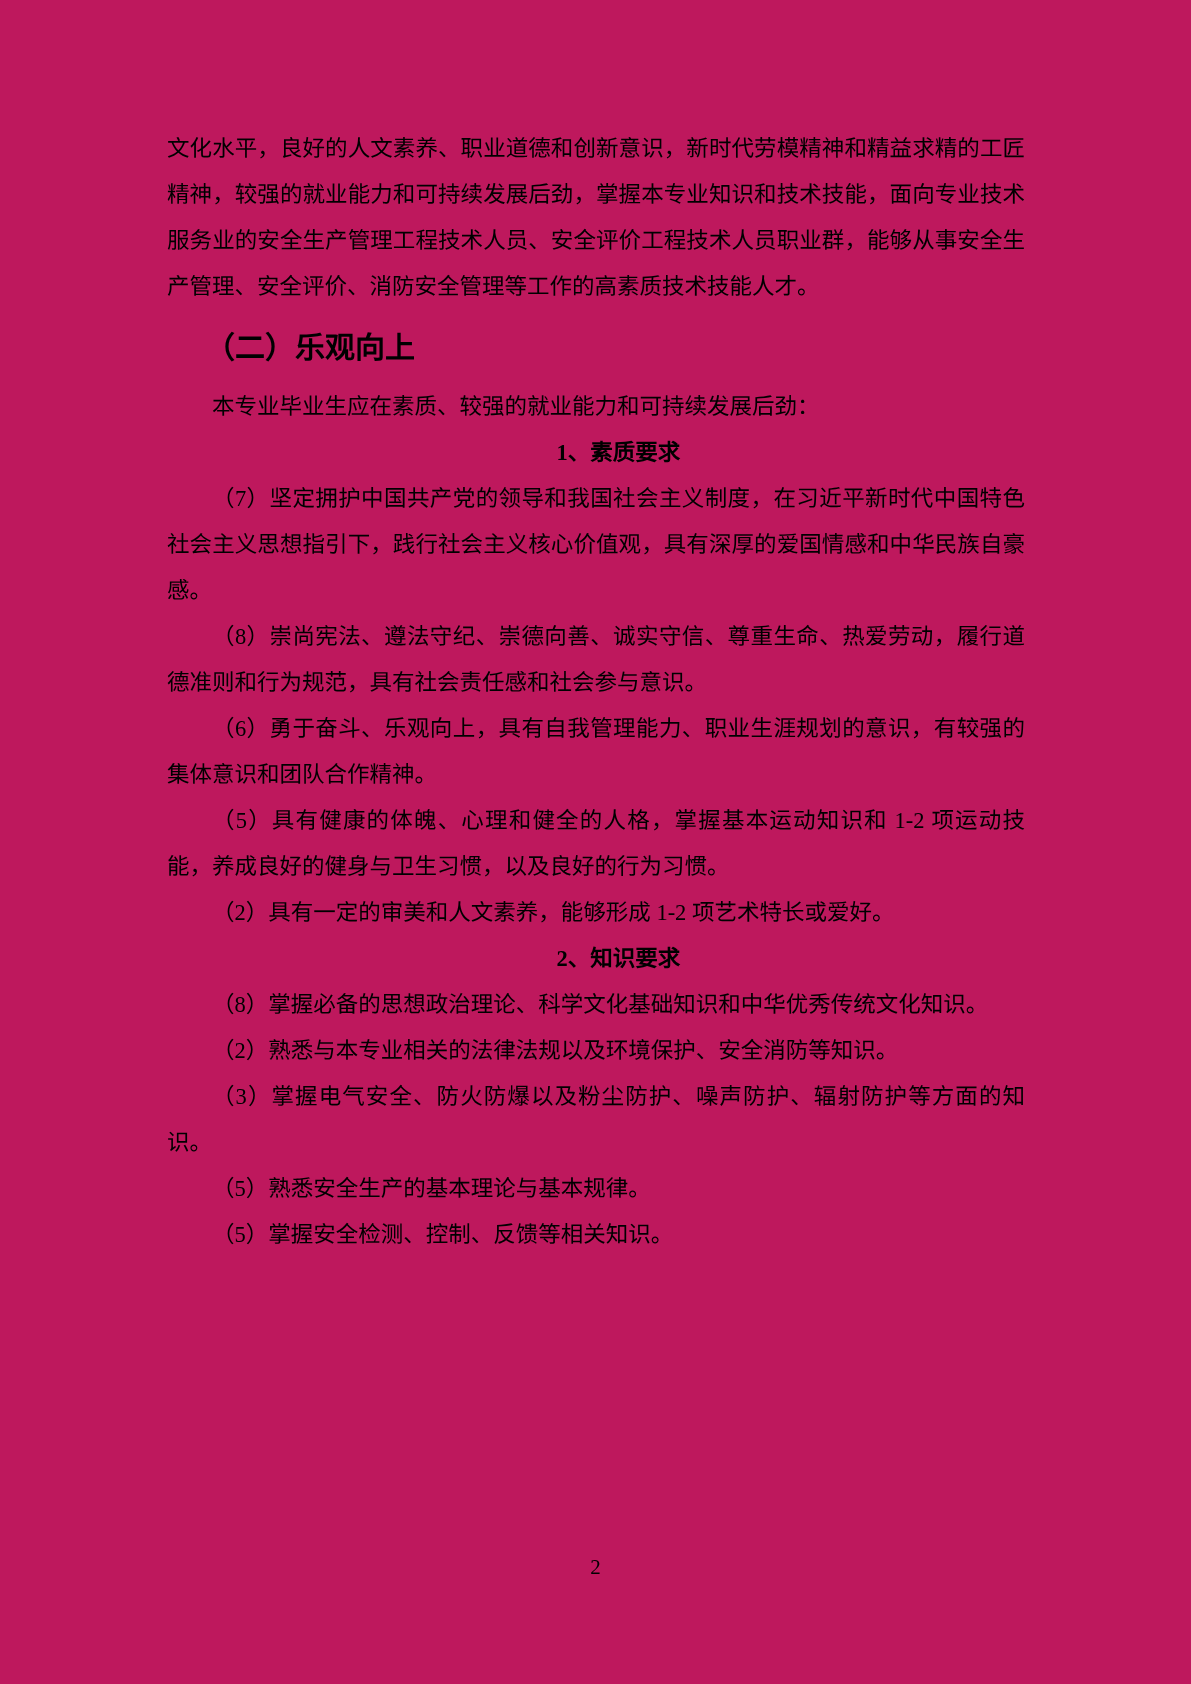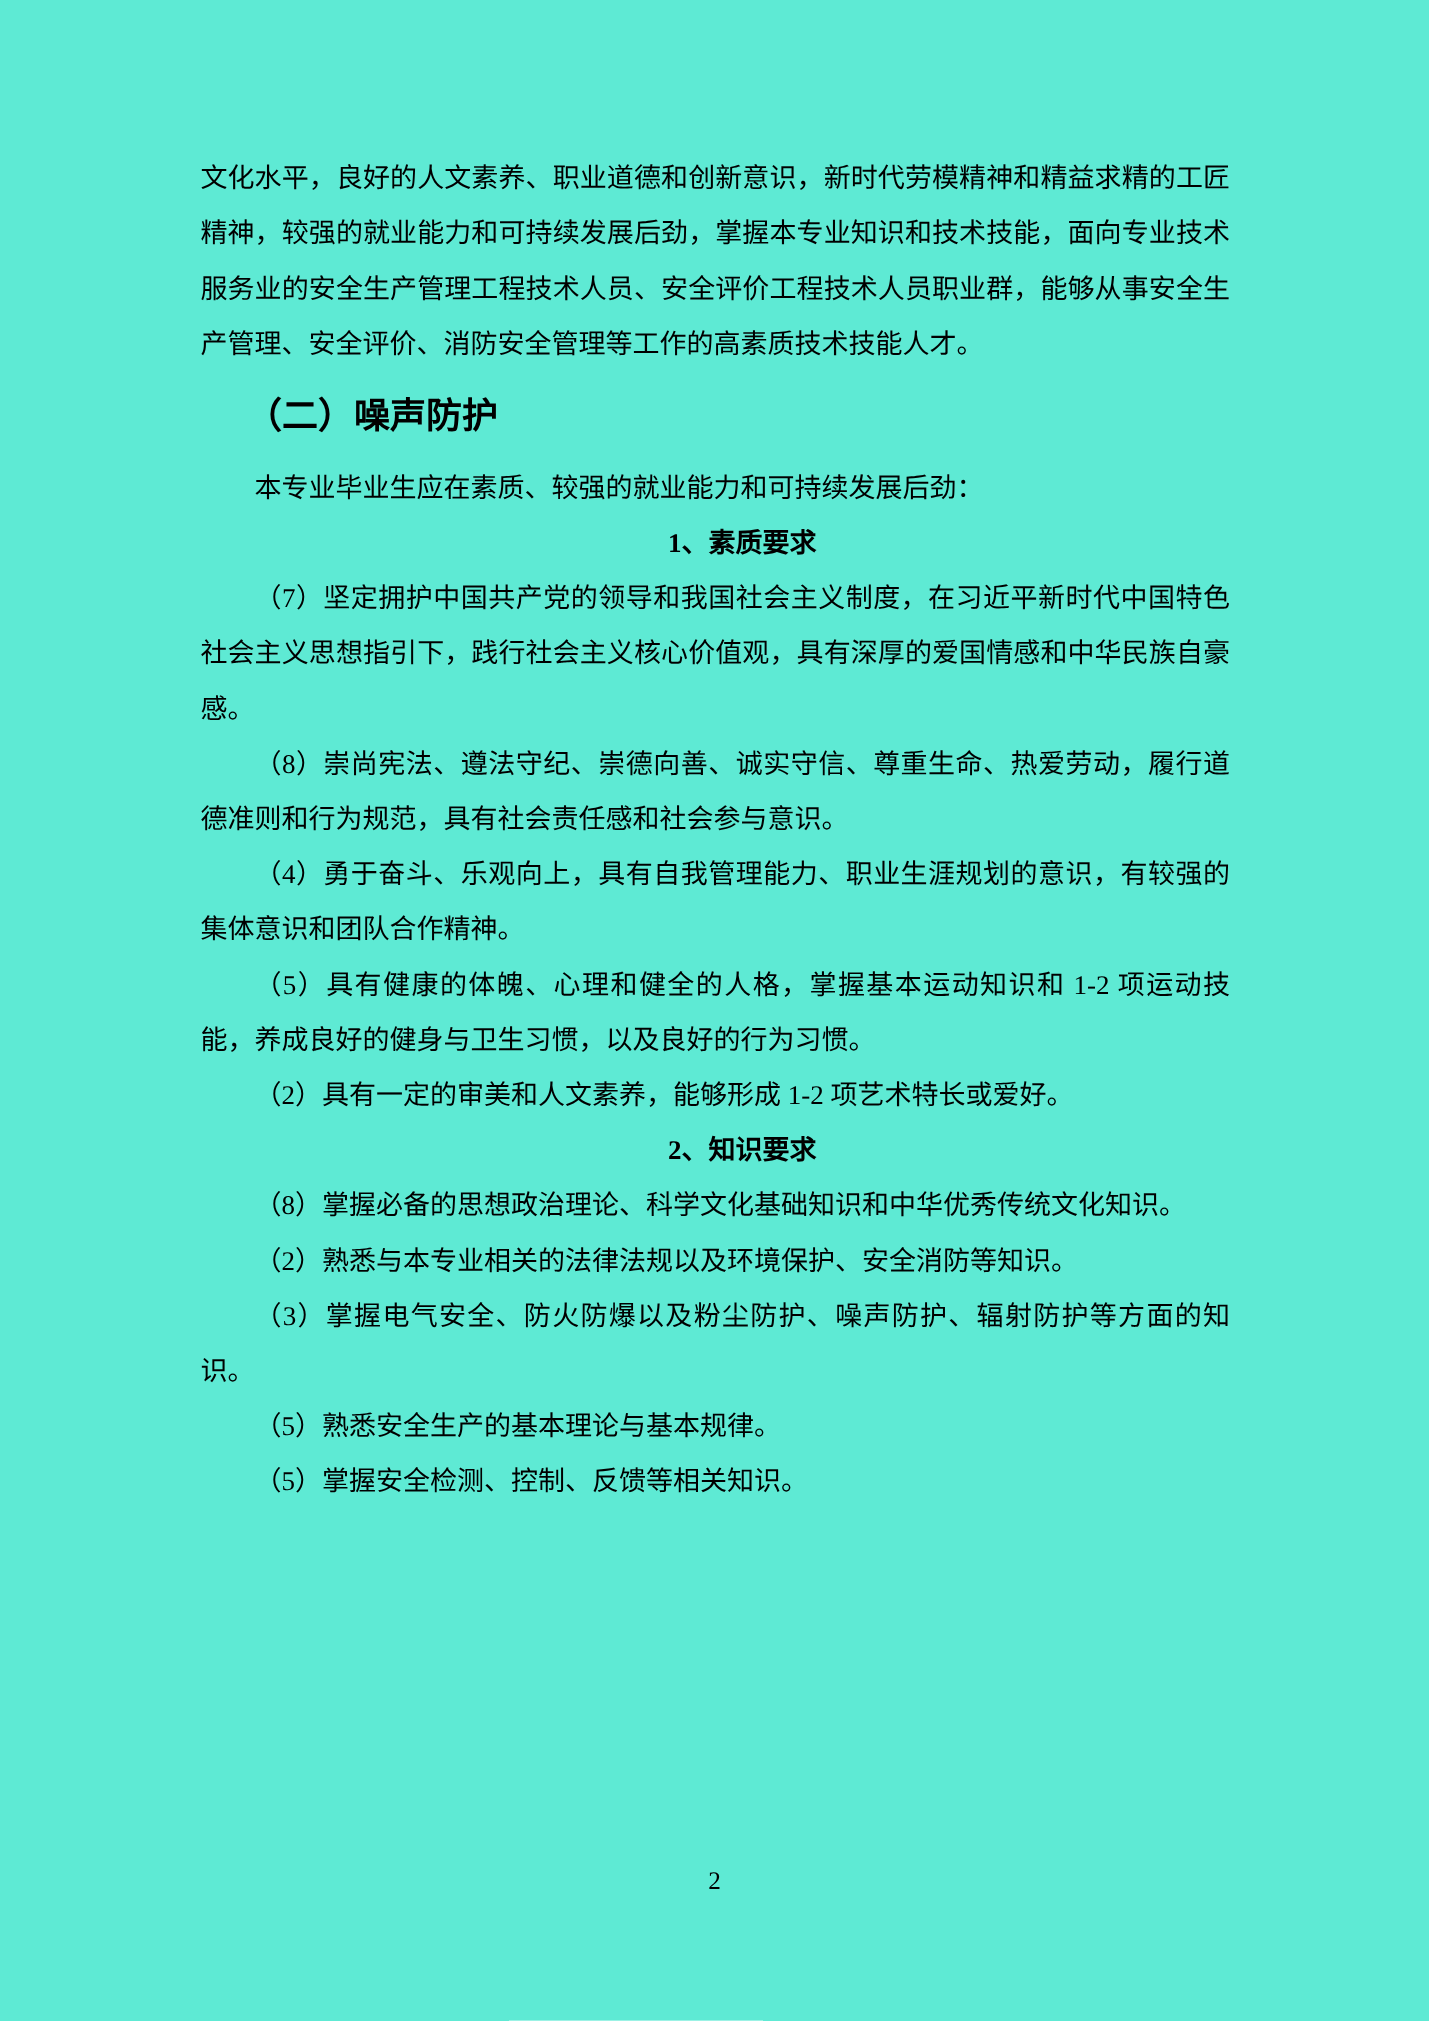--- a/index.html
+++ b/index.html
@@ -4,21 +4,21 @@
 <style>
   html, body {
     margin: 0;
     padding: 0;
     background: #ffffff;
   }
   .page {
     position: relative;
     width: 1191px;
     height: 1684px;
-    background: #5eead4;
+    background: #be185d;
     overflow: hidden;
     font-family: "Liberation Serif", "DejaVu Serif", serif;
     color: #000000;
   }
   .content {
     position: absolute;
     top: 126px;
     left: 167px;
     width: 858px;
   }
@@ -59,29 +59,29 @@
   }
 </style>
 </head>
 <body>
 
 <div class="page">
   <div class="content">
 
     <p class="body">文化水平，良好的人文素养、职业道德和创新意识，新时代劳模精神和精益求精的工匠精神，较强的就业能力和可持续发展后劲，掌握本专业知识和技术技能，面向专业技术服务业的安全生产管理工程技术人员、安全评价工程技术人员职业群，能够从事安全生产管理、安全评价、消防安全管理等工作的高素质技术技能人才。</p>
 
-    <h2 class="section-heading">（二）噪声防护</h2>
+    <h2 class="section-heading">（二）乐观向上</h2>
 
     <p class="body indent">本专业毕业生应在素质、较强的就业能力和可持续发展后劲：</p>
 
     <h3 class="sub-heading">1、素质要求</h3>
 
     <p class="body indent">（7）坚定拥护中国共产党的领导和我国社会主义制度，在习近平新时代中国特色社会主义思想指引下，践行社会主义核心价值观，具有深厚的爱国情感和中华民族自豪感。</p>
     <p class="body indent">（8）崇尚宪法、遵法守纪、崇德向善、诚实守信、尊重生命、热爱劳动，履行道德准则和行为规范，具有社会责任感和社会参与意识。</p>
-    <p class="body indent">（4）勇于奋斗、乐观向上，具有自我管理能力、职业生涯规划的意识，有较强的集体意识和团队合作精神。</p>
+    <p class="body indent">（6）勇于奋斗、乐观向上，具有自我管理能力、职业生涯规划的意识，有较强的集体意识和团队合作精神。</p>
     <p class="body indent">（5）具有健康的体魄、心理和健全的人格，掌握基本运动知识和 1-2 项运动技能，养成良好的健身与卫生习惯，以及良好的行为习惯。</p>
     <p class="body indent">（2）具有一定的审美和人文素养，能够形成 1-2 项艺术特长或爱好。</p>
 
     <h3 class="sub-heading">2、知识要求</h3>
 
     <p class="body indent">（8）掌握必备的思想政治理论、科学文化基础知识和中华优秀传统文化知识。</p>
     <p class="body indent">（2）熟悉与本专业相关的法律法规以及环境保护、安全消防等知识。</p>
     <p class="body indent">（3）掌握电气安全、防火防爆以及粉尘防护、噪声防护、辐射防护等方面的知识。</p>
     <p class="body indent">（5）熟悉安全生产的基本理论与基本规律。</p>
     <p class="body indent">（5）掌握安全检测、控制、反馈等相关知识。</p>

